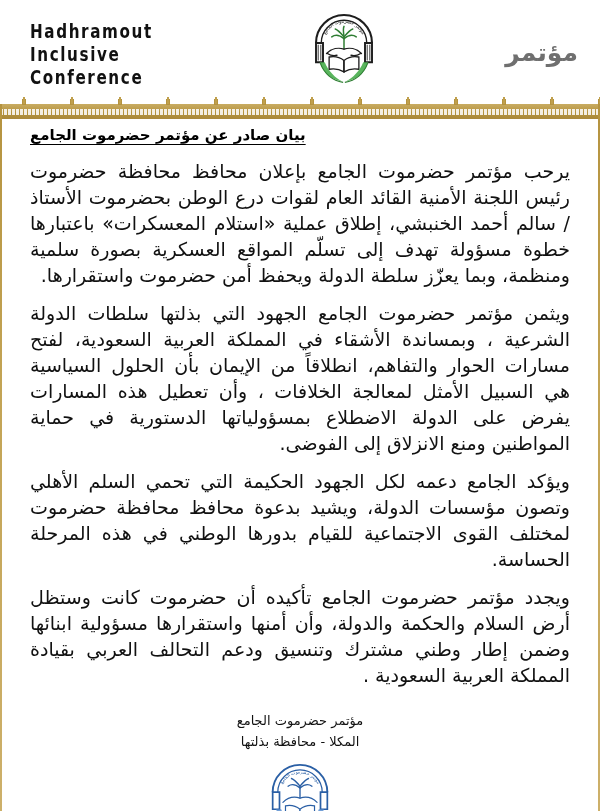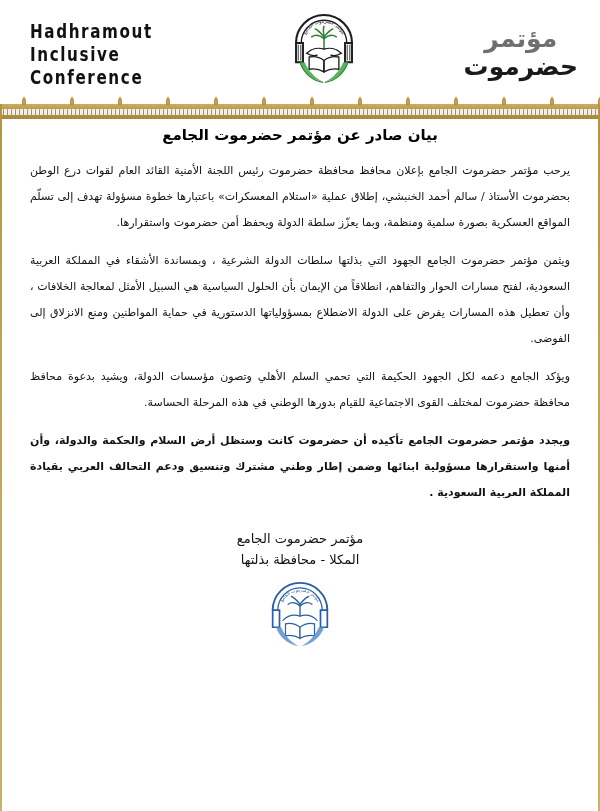--- a/index.html
+++ b/index.html
@@ -138,40 +138,41 @@
   
   .content {
     position: relative;
     padding: 16px 30px 0 30px;
     box-sizing: border-box;
     direction: rtl;
     text-align: justify;
   }
 
   .doc-title {
-    text-align: center;
+    text-align: left;
     font-family: "DejaVu Sans", sans-serif;
     font-weight: bold;
     font-size: 15px;
     color: #000000;
     margin: 6px 0 14px 0;
+    text-decoration: underline;
     text-underline-offset: 4px;
   }
 
   .para {
     font-family: "DejaVu Sans", sans-serif;
-    font-size: 11px;
+    font-size: 19px;
     line-height: 26px;
     color: #111111;
     margin: 12px 0 4px 0;
     text-align: justify;
     text-justify: inter-word;
     direction: rtl;
   }
-  .para:last-of-type { margin-bottom: 0; font-weight: bold; }
+  .para:last-of-type { margin-bottom: 0; }
 
   
   .signature {
     margin-top: 22px;
     text-align: center;
     direction: rtl;
   }
   .signature div {
     font-family: "DejaVu Sans", sans-serif;
     font-size: 13px;
@@ -245,21 +246,20 @@
         </g>
         <g stroke="#2e7d32" stroke-width="1.2" fill="none">
           <path d="M23 63 C27 75 37 83 49 85"></path>
           <path d="M77 63 C73 75 63 83 51 85"></path>
         </g>
       </svg>
     </div>
 
     <div class="logo-ar">
       <span class="muted">مؤتمر</span>
-      <span>حضرموت</span>
     </div>
   </div>
 
   <div class="gold-band"></div>
   <div class="side-rule left"></div>
   <div class="side-rule right"></div>
 
   <div class="content">
 
     <div class="doc-title">بيان صادر عن مؤتمر حضرموت الجامع</div>

